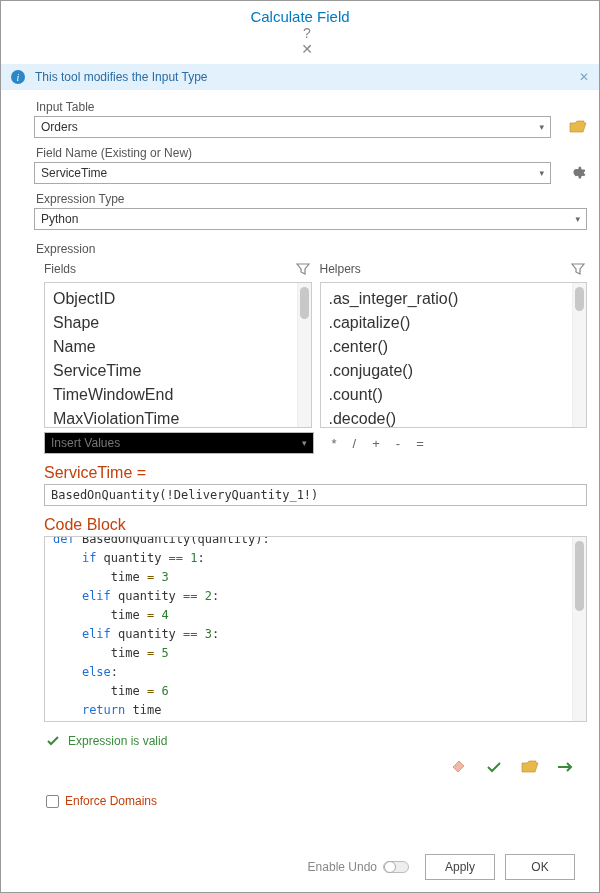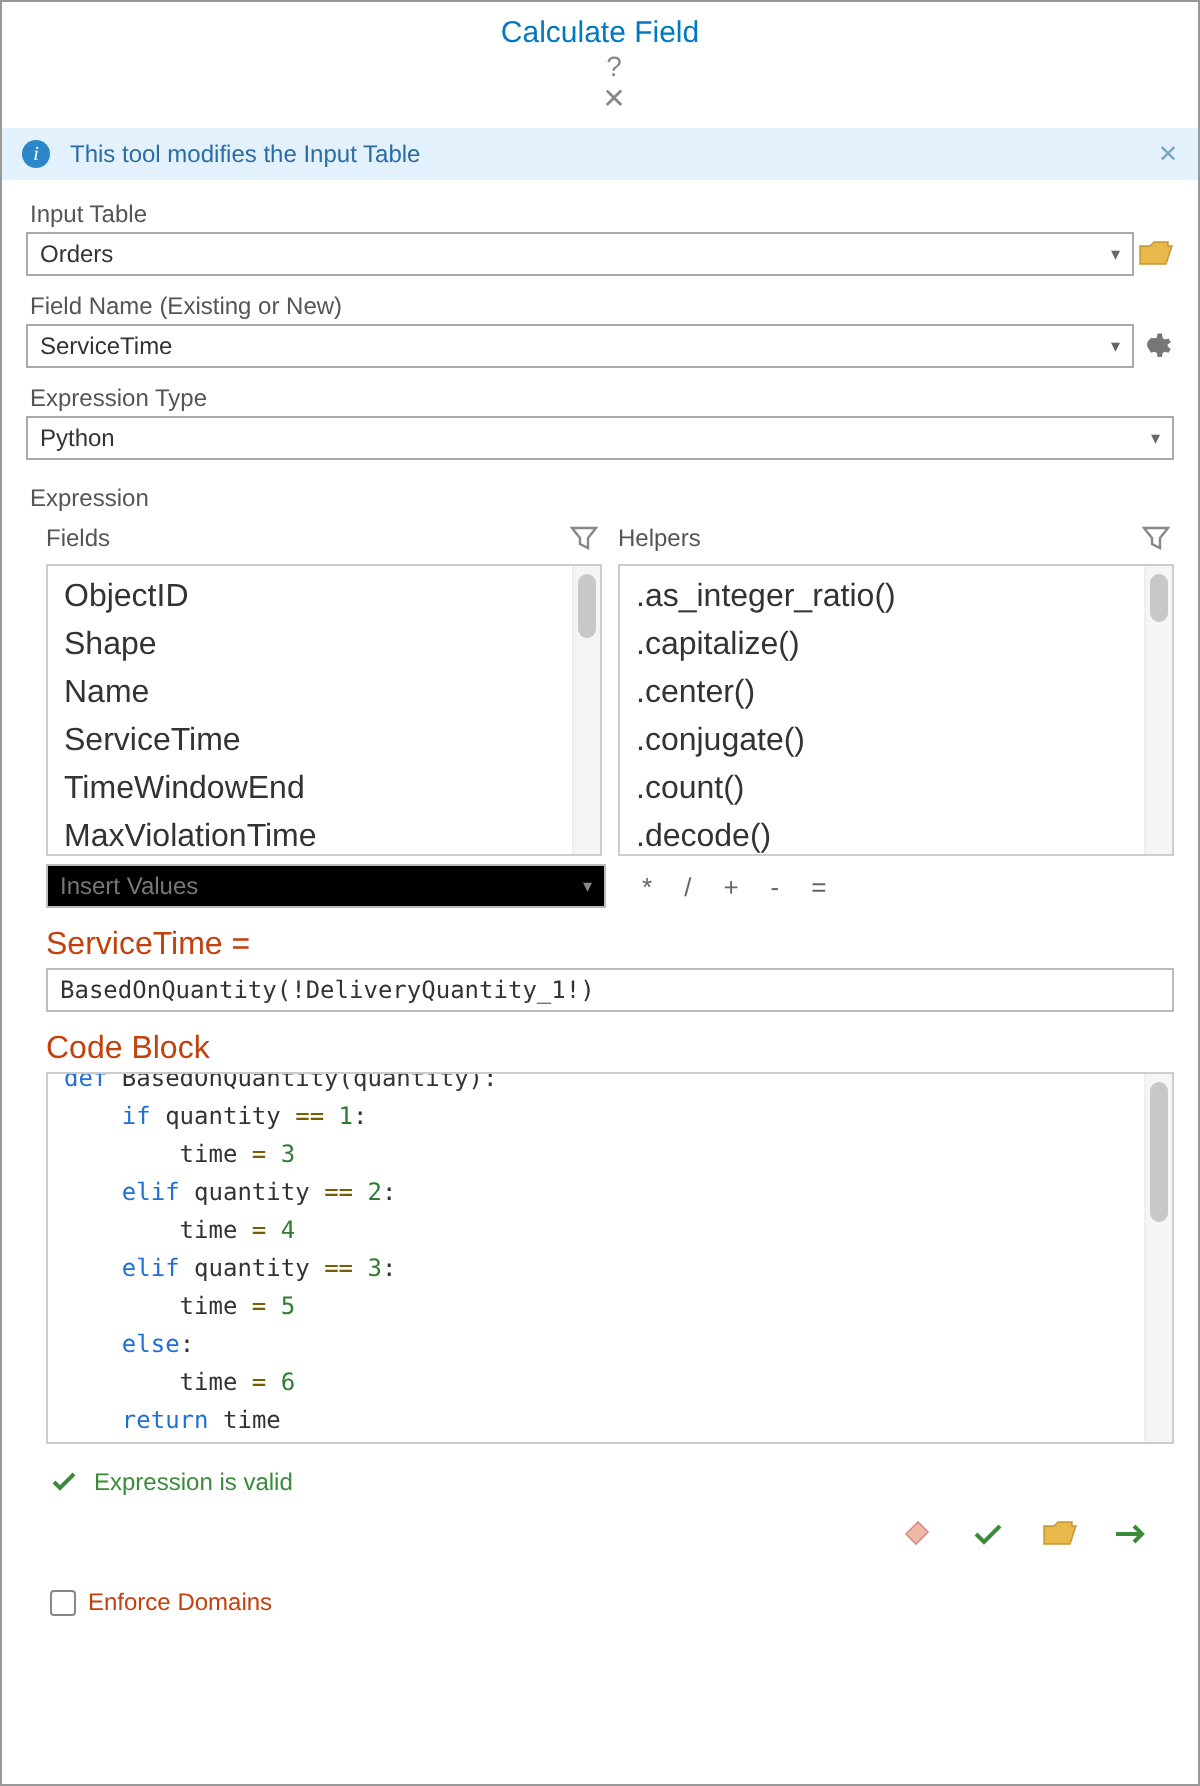--- a/index.html
+++ b/index.html
@@ -4,23 +4,23 @@
 <style>
   * { box-sizing: border-box; margin: 0; padding: 0; }
   body { font-family: "Segoe UI", Arial, sans-serif; font-size: 12px; background: #fff; color: #4a4a4a; }
   .window { width: 600px; height: 893px; border: 0.5px solid #999; display: flex; flex-direction: column; position: relative; }
   .titlebar { display: flex; align-items: center; padding: 7px 10px; background: #fff; flex-direction: column; }
   .titlebar .title { color: #0079c1; font-size: 15px; font-weight: 400; flex: 1; }
   .titlebar .ctl { color: #888; margin-left: 14px; cursor: pointer; font-size: 14px; }
   .infobar { background: #e2f1fb; display: flex; align-items: center; padding: 6px 10px; color: #2b6ca3; font-size: 12px; }
   .infobar .ic { width: 14px; height: 14px; border-radius: 50%; background: #2b87c8; color: #fff; font-size: 10px; display: flex; align-items: center; justify-content: center; margin-right: 10px; font-style: italic; font-family: serif; }
   .infobar .cls { margin-left: auto; color: #7aa6c4; cursor: pointer; }
-  .content { flex: 1; padding: 6px 12px 0 12px; overflow: hidden; display: flex; flex-direction: column; }
+  .content { flex: 1; padding: 6px 12px 0 12px; overflow: hidden; display: flex; flex-direction: column; margin-left: 21px; }
   .lbl { color: #555; font-size: 12px; margin: 4px 0 2px 2px; }
-  .row { display: flex; align-items: center; gap: 2px; margin-bottom: 4px; }
+  .row { display: flex; align-items: center; gap: 18px; margin-bottom: 4px; }
   .combo { flex: 1; height: 22px; border: 1px solid #aaa; background: #fff; display: flex; align-items: center; padding: 0 6px; }
   .combo .txt { flex: 1; color: #333; font-size: 12px; }
   .combo .arrow { color: #666; font-size: 9px; }
   .icon-btn { width: 18px; height: 18px; display: flex; align-items: center; justify-content: center; cursor: pointer; }
   svg { display: block; }
   .section-lbl { color: #555; font-size: 12px; margin: 8px 0 4px 2px; }
   .twocol { display: flex; gap: 8px; padding-left: 10px; }
   .col { flex: 1; display: flex; flex-direction: column; }
   .colhead { display: flex; align-items: center; margin-bottom: 4px; }
   .colhead .h { flex: 1; color: #555; font-size: 12px; }
@@ -59,21 +59,21 @@
 <div class="window">
 
   <div class="titlebar">
     <div class="title">Calculate Field</div>
     <div class="ctl">?</div>
     <div class="ctl">✕</div>
   </div>
 
   <div class="infobar">
     <div class="ic">i</div>
-    <div>This tool modifies the Input Table</div>
+    <div>This tool modifies the Input Type</div>
     <div class="cls">✕</div>
   </div>
 
   <div class="content">
 
     <div class="lbl">Input Table</div>
     <div class="row">
       <div class="combo">
         <span class="txt">Orders</span>
         <span class="arrow">▾</span>
@@ -223,15 +223,29 @@
             <path d="M1 7 H14 M10 3 L14 7 L10 11" fill="none" stroke="#3a8a3a" stroke-width="2"></path>
           </svg>
       </div>
     </div>
 
     <div class="enforce">
       <div class="chk"></div>
       <span>Enforce Domains</span>
     </div>
 
+    <div class="footer">
+      <div class="undo">
+        <span>Enable Undo</span>
+        <div class="toggle">
+            <div class="knob"></div>
+          </div>
+      </div>
+      <div class="btn">
+          <span>Apply</span>
+        </div>
+      <div class="btn">
+          <span>OK</span>
+        </div>
+    </div>
 
   </div>
 </div>
 
 </body></html>

